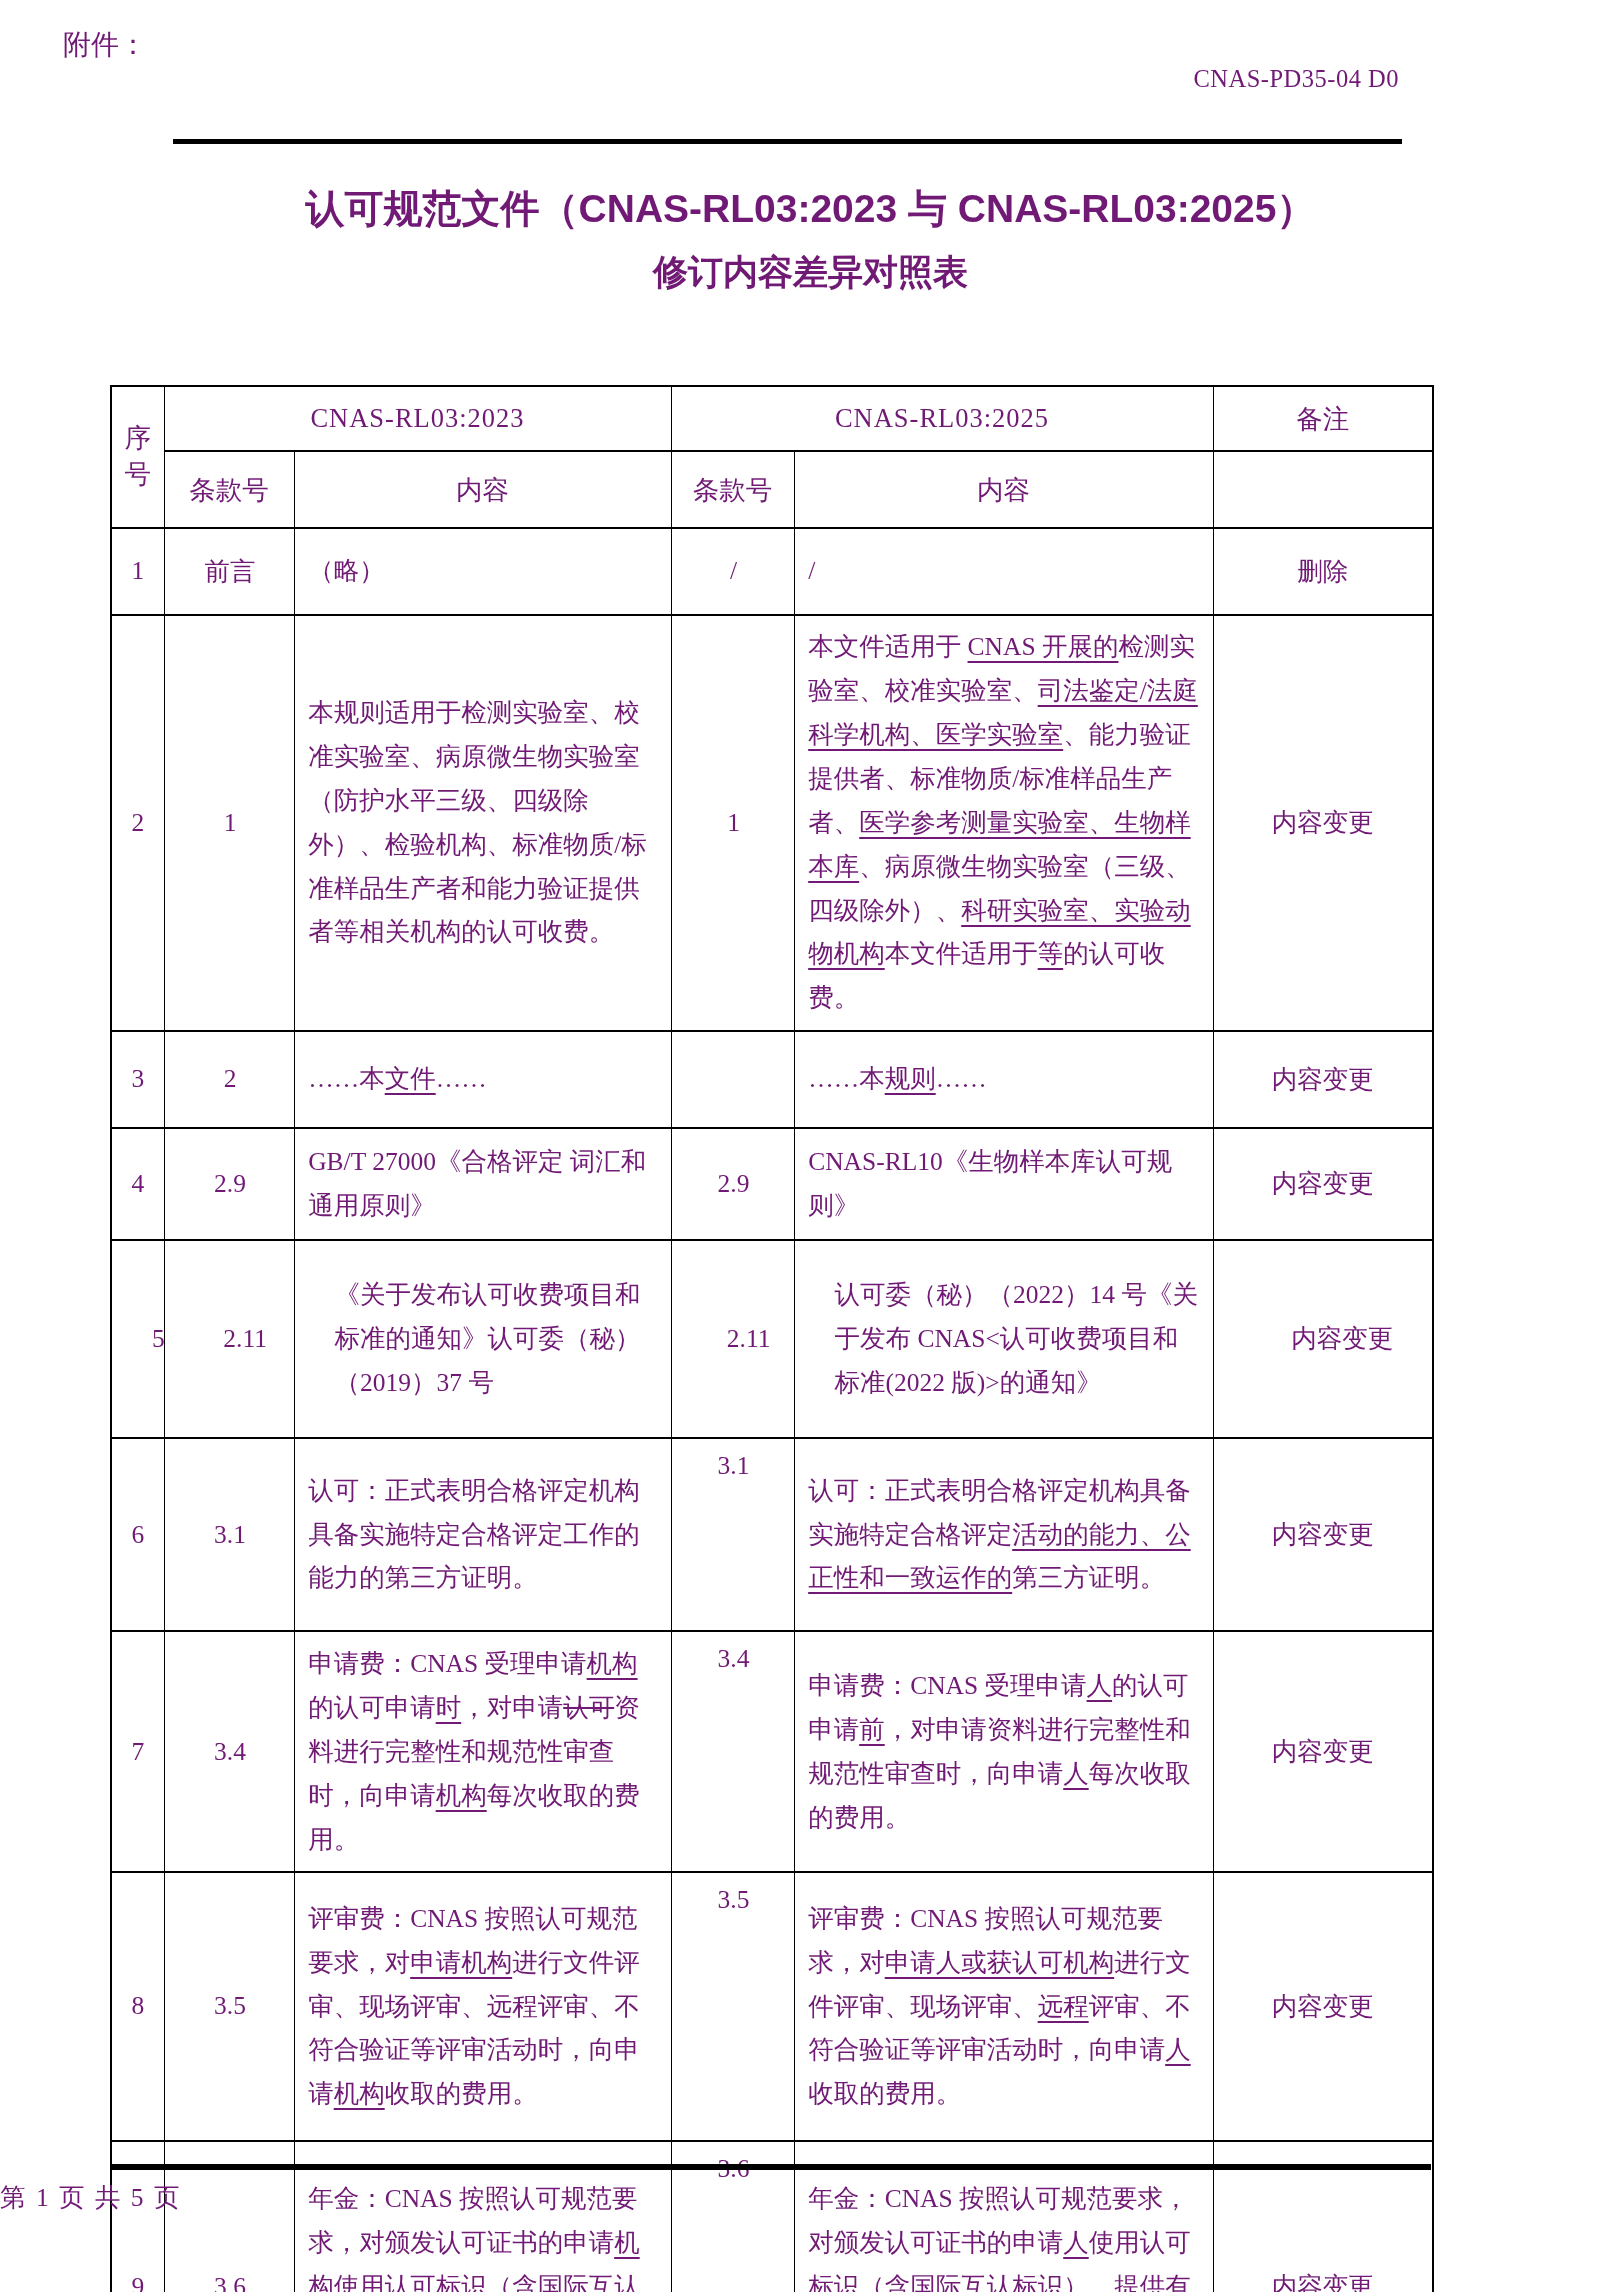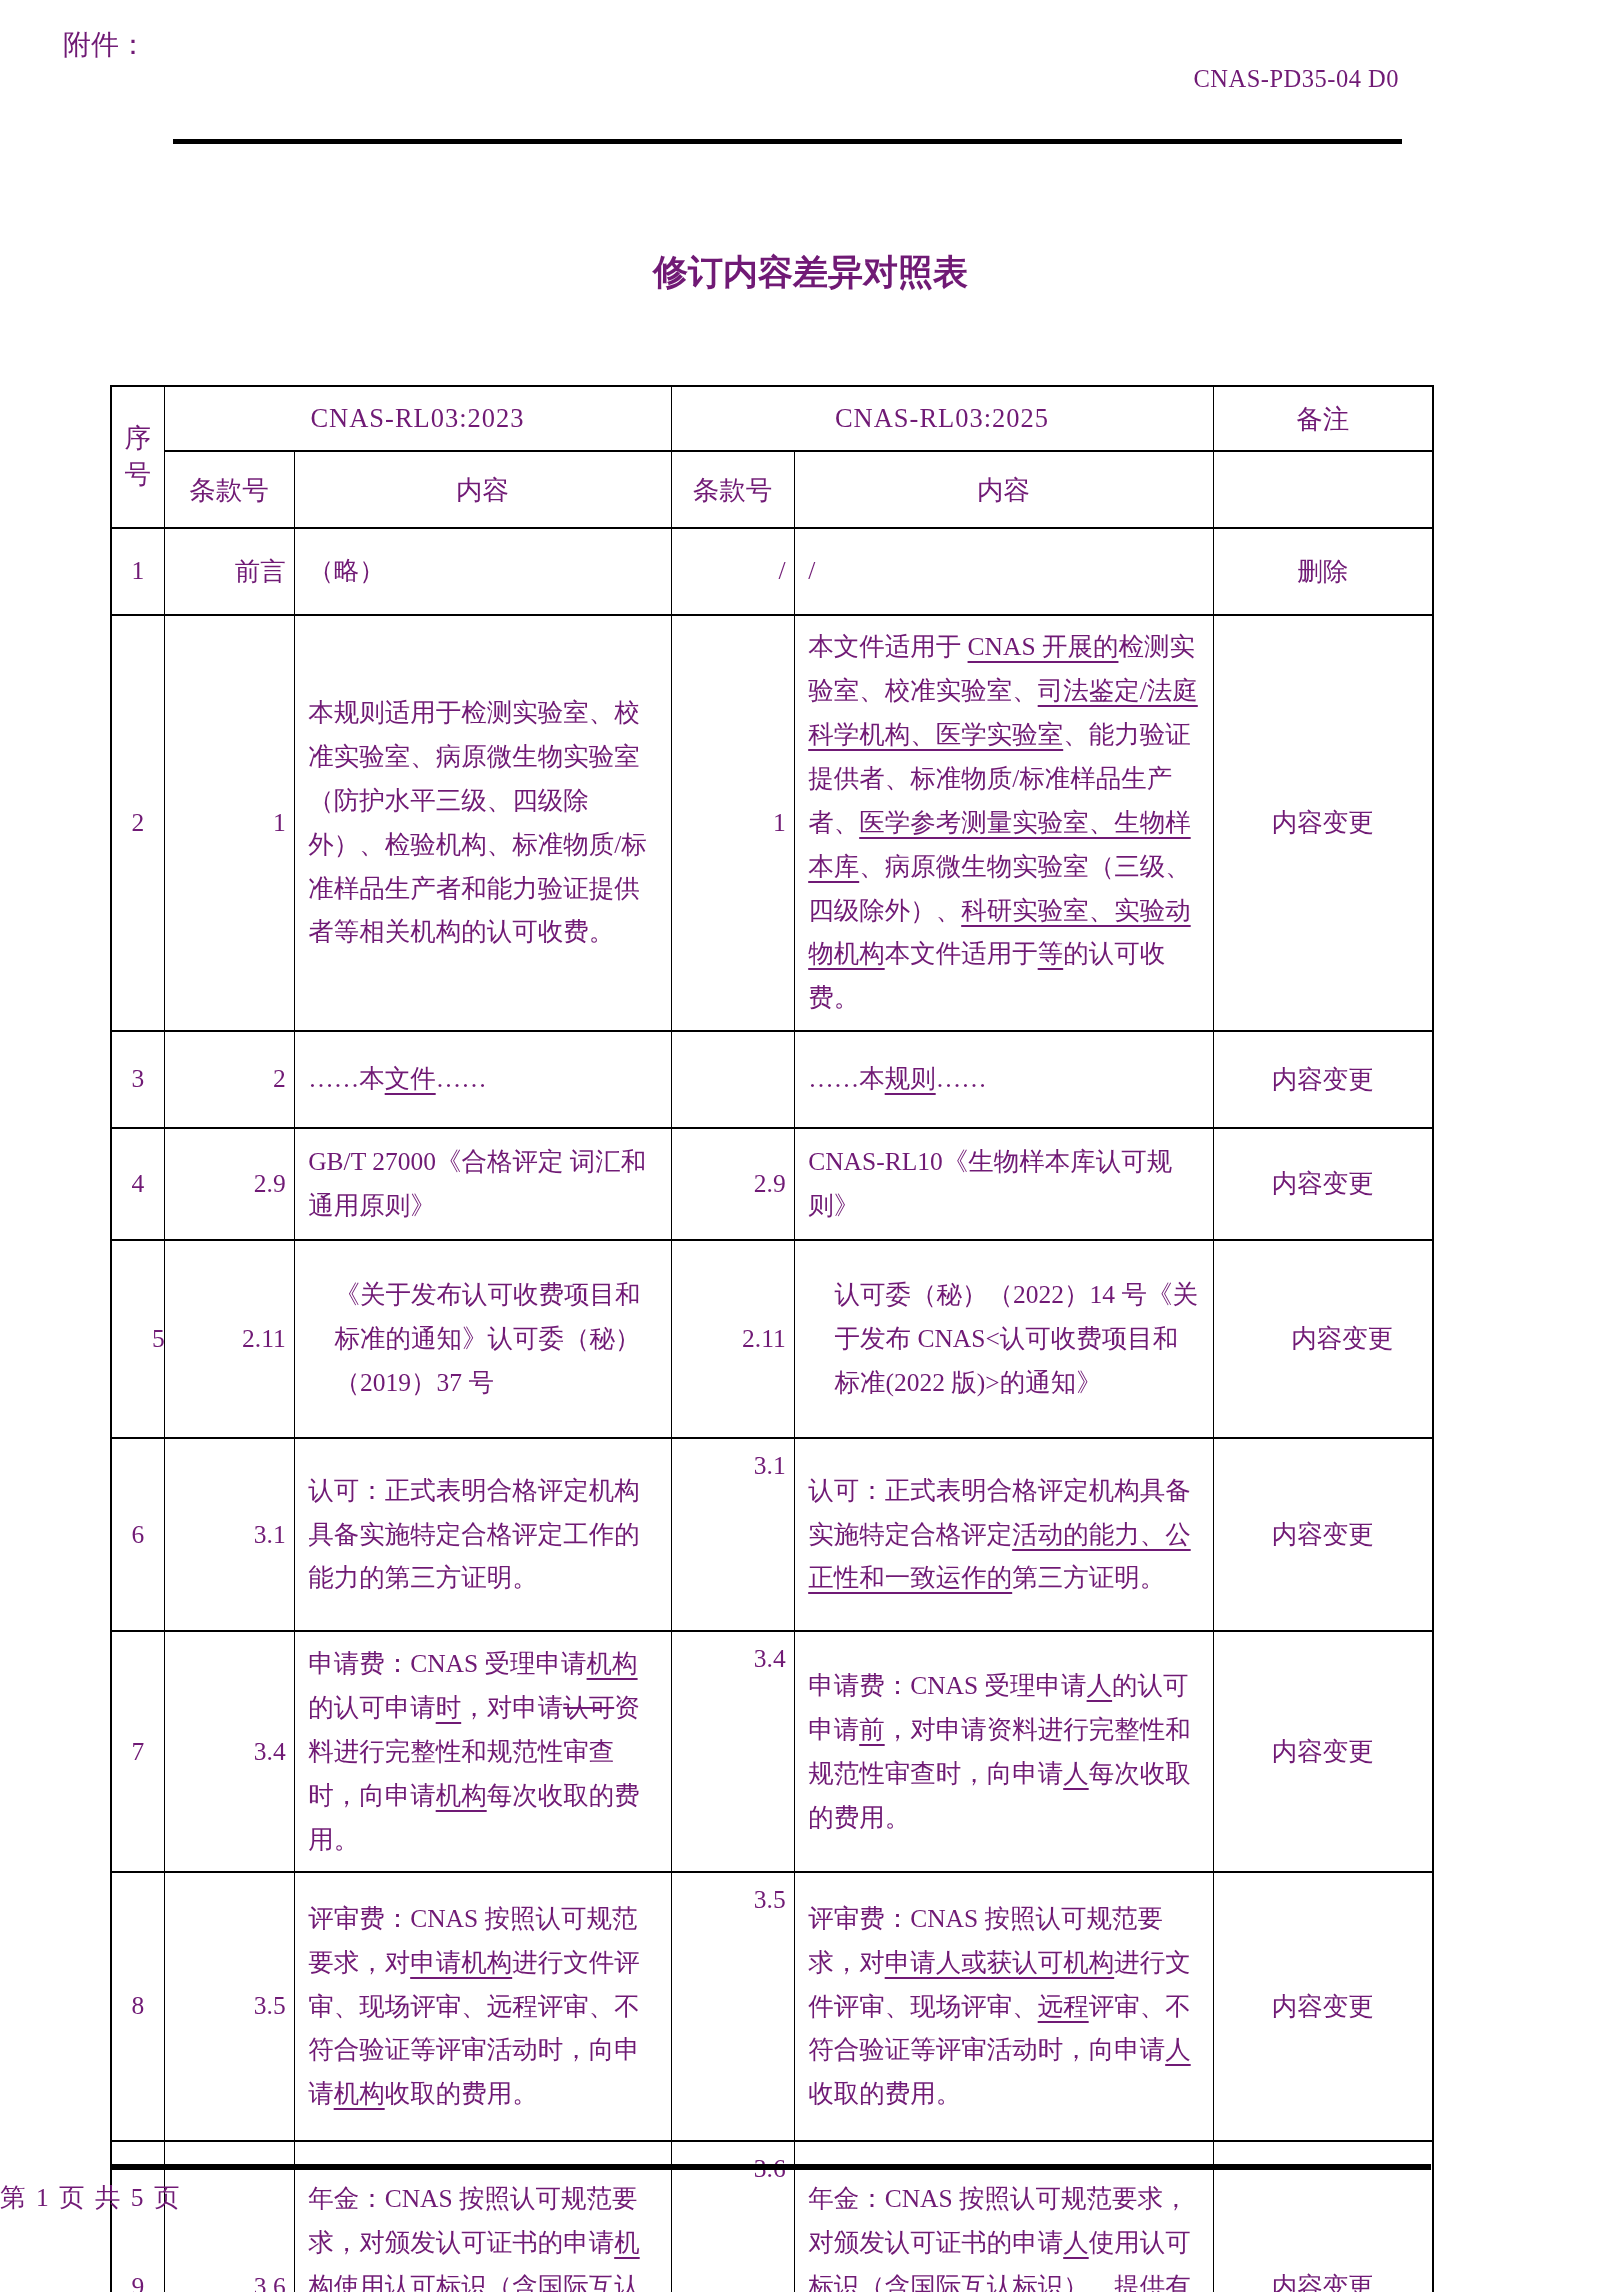--- a/index.html
+++ b/index.html
@@ -53,21 +53,21 @@
   }
   table.diff { border:2.9px solid #000; }
   thead tr:last-child th { border-bottom:2.9px solid #000; }
   thead th { text-align:center; font-size:26.5px; height:61px; }
   thead tr:last-child th { height:73px; }
   .h-seq { font-weight:bold; white-space:pre-line; line-height:1.35; }
   .h-remark { font-weight:bold; }
   .h-clause, .h-content { font-weight:bold; }
   .h-ver { font-weight:normal; letter-spacing:1px; font-family:"Liberation Serif","DejaVu Serif",serif; }
   .c-seq { text-align:center; }
-  .c-clause { text-align:right; padding:5.9px 7.8px 5.9px 9.8px;margin-top:44px; }
+  .c-clause { text-align:center; padding:5.9px 7.8px 5.9px 9.8px;margin-top:44px; }
   .c-content { text-align:left; padding:9.8px 13.7px; line-height:1.72; }
   .c-remark { text-align:center;margin-left:46px; }
   tbody tr:nth-child(1) td { height:65px; }
   tbody tr:nth-child(2) td { height:360px; }
   tbody tr:nth-child(3) td { height:75px; }
   tbody tr:nth-child(4) td { height:91px; }
   tbody tr:nth-child(5) td { height:176px;padding-left:40px; }
   tbody tr:nth-child(6) td { height:172px; }
   tbody tr:nth-child(7) td { height:184px; }
   tbody tr:nth-child(8) td { height:247px; }
@@ -88,20 +88,21 @@
 <body>
 
 <div class="page">
 
   <div class="attachment">附件：</div>
 
   <div class="doc-code">CNAS-PD35-04 D0</div>
 
   <div class="header-rule"></div>
 
+  <div class="title-1">认可规范文件（CNAS-RL03:2023 与 CNAS-RL03:2025）</div>
   <div class="title-2">修订内容差异对照表</div>
 
   <table class="diff">
     <colgroup>
       <col style="width:53px">
       <col style="width:130px">
       <col style="width:377px">
       <col style="width:123px">
       <col style="width:419px">
       <col style="width:220px">

